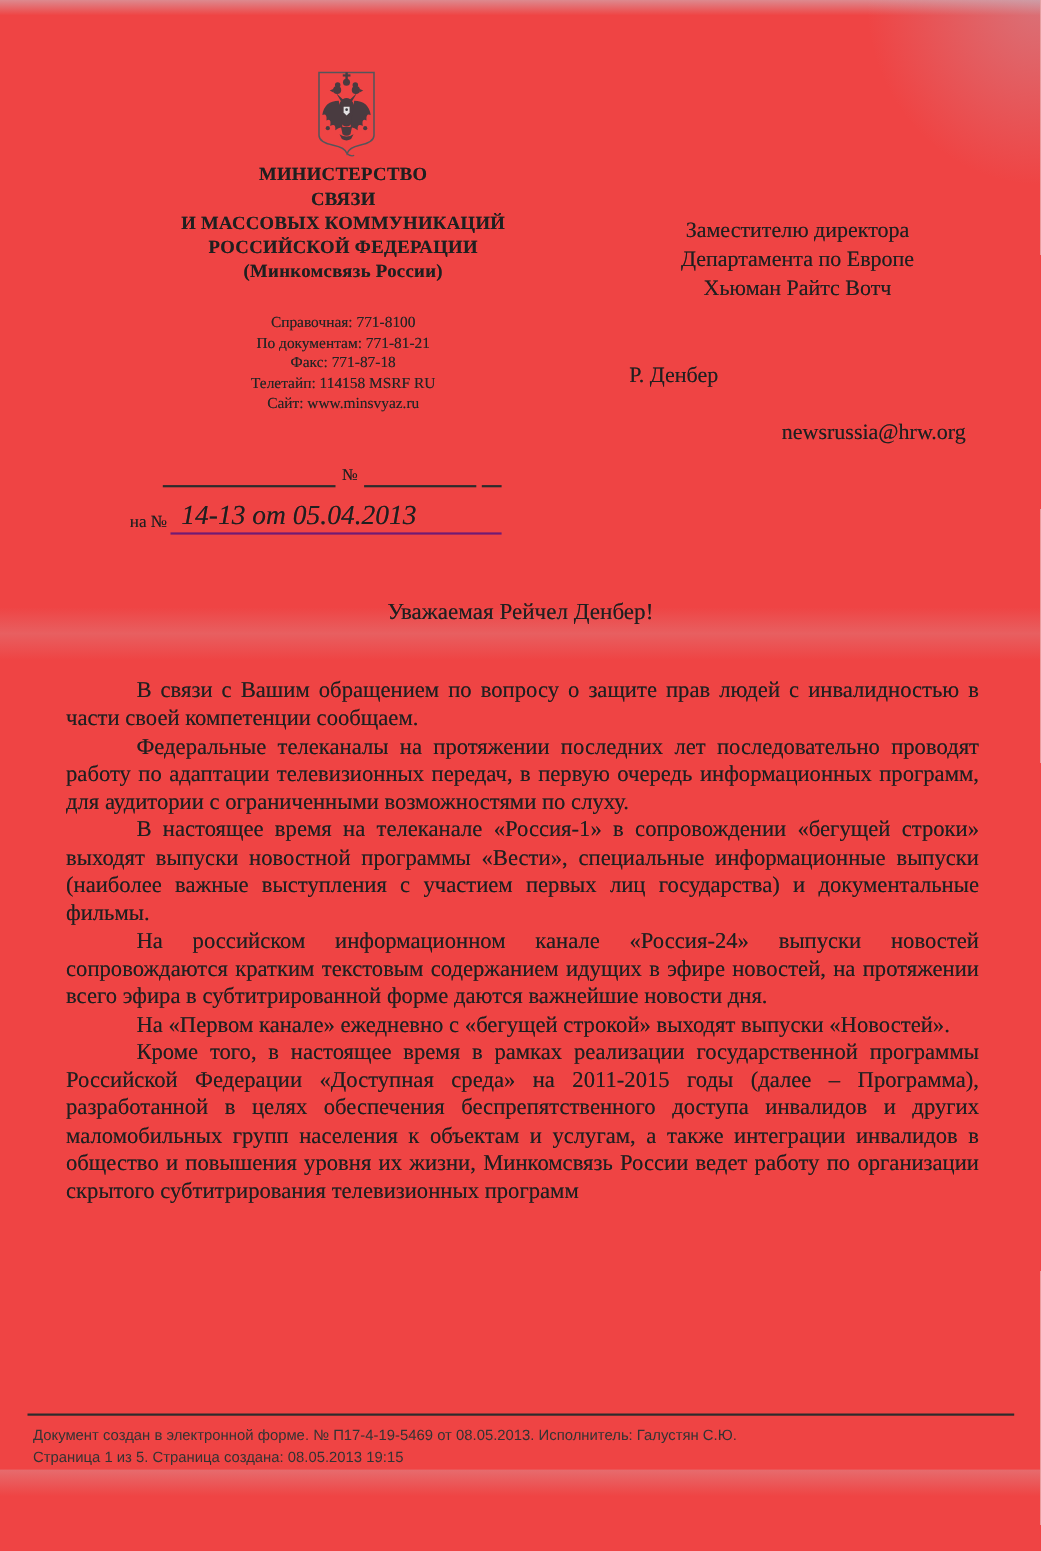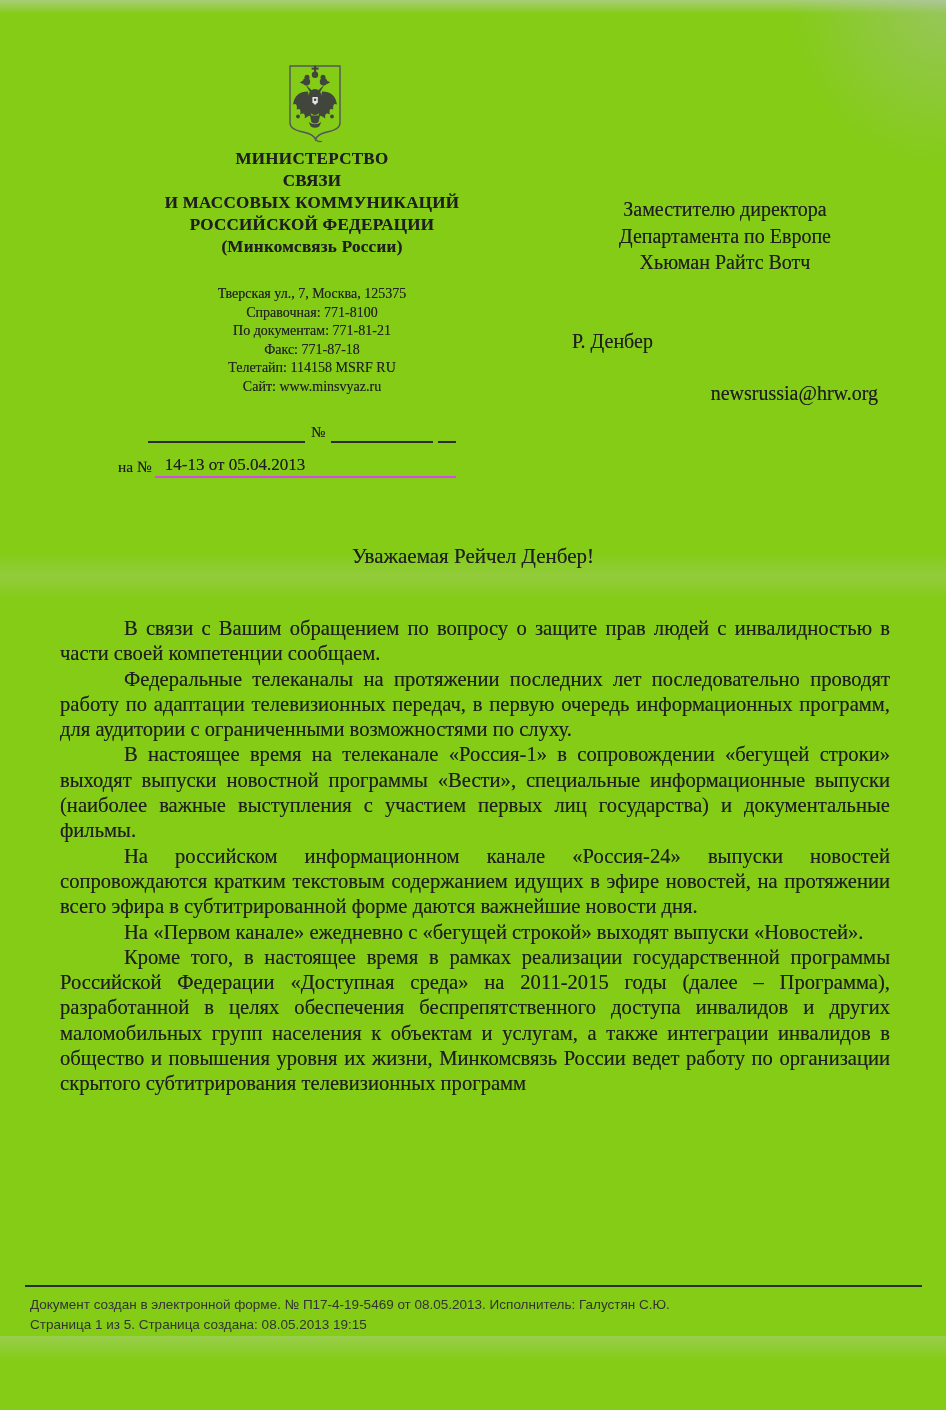--- a/index.html
+++ b/index.html
@@ -1,18 +1,18 @@
 <!DOCTYPE html>
 <html lang="ru"><head>
 <meta charset="utf-8">
 <style>
   html,body{margin:0;padding:0;background:#e8e8ea;}
   .page{
     position:relative;width:946px;height:1410px;margin:0 auto;
-    background:#84cc16;overflow:hidden;color:#1f1f1f;
+    background:#ef4444;overflow:hidden;color:#1f1f1f;
     font-family:"Liberation Serif",serif;
   }
   .soft{text-shadow:0 0 0.6px rgba(40,40,40,0.65);}
   
   .scan-top{position:absolute;left:0;top:0;width:946px;height:14px;
     background:linear-gradient(180deg,rgba(203,206,216,0.5),rgba(203,206,216,0));}
   .scan-tr{position:absolute;right:0;top:0;width:160px;height:170px;
     background:radial-gradient(ellipse at top right,rgba(182,188,205,0.38),rgba(182,188,205,0) 70%);}
   .scan-mid{position:absolute;left:0;top:552px;width:946px;height:48px;
     background:linear-gradient(180deg,rgba(205,205,211,0),rgba(203,203,210,0.20) 50%,rgba(205,205,211,0));}
@@ -33,22 +33,22 @@
   
   .ref-row1{position:absolute;left:148px;top:424px;height:20px;font-size:15px;white-space:nowrap;}
   .ref-row1 .blank{display:inline-block;height:17px;border-bottom:2px solid #2c2c2c;vertical-align:bottom;}
   .ref-row1 .b1{width:157px;}
   .ref-row1 .b2{width:102px;}
   .ref-row1 .dash{display:inline-block;width:18px;height:17px;border-bottom:2px solid #2c2c2c;
     vertical-align:bottom;margin-left:5px;}
   .ref-row1 .sign{display:inline-block;padding:0 6px;vertical-align:bottom;height:19px;}
   .ref-row2{position:absolute;left:118px;top:455px;white-space:nowrap;}
   .ref-row2 .label{display:inline-block;font-size:15.5px;vertical-align:bottom;padding-bottom:2px;}
-  .ref-row2 .value{display:inline-block;min-width:285px;font-size:17px;
-    border-bottom:2px solid #d946ef;padding:0 6px 1px 10px;margin-left:3px;vertical-align:bottom;}
+  .ref-row2 .value{display:inline-block;min-width:285px;font-size:25px;
+    border-bottom:2px solid #701a75;padding:0 6px 1px 10px;margin-left:3px;vertical-align:bottom;font-style:italic;}
   
   .salutation{position:absolute;left:0;top:544px;width:946px;text-align:center;font-size:21px;}
   .body-text{position:absolute;left:60px;top:616px;width:830px;
     font-size:20.6px;line-height:25.3px;text-align:justify;}
   .body-text p{margin:0;text-indent:64px;}
   
   .footer-rule{position:absolute;left:25px;top:1285px;width:897px;height:2px;background:#2c2c2c;}
   .footer-text{position:absolute;left:30px;top:1295px;width:895px;
     font-family:"Liberation Sans",sans-serif;font-size:13.5px;line-height:20px;color:#333;}
 </style>
@@ -92,21 +92,20 @@
 
   <div class="ministry soft">
     <div>МИНИСТЕРСТВО</div>
     <div>СВЯЗИ</div>
     <div>И МАССОВЫХ КОММУНИКАЦИЙ</div>
     <div>РОССИЙСКОЙ ФЕДЕРАЦИИ</div>
     <div>(Минкомсвязь России)</div>
   </div>
 
   <div class="contacts soft">
-    <div>Тверская ул., 7, Москва, 125375</div>
     <div>Справочная: 771-8100</div>
     <div>По документам: 771-81-21</div>
     <div>Факс: 771-87-18</div>
     <div>Телетайп: 114158 MSRF RU</div>
     <div>Сайт:  www.minsvyaz.ru</div>
   </div>
 
   <div class="recipient soft">
     <div>Заместителю директора</div>
     <div>Департамента по Европе</div>

